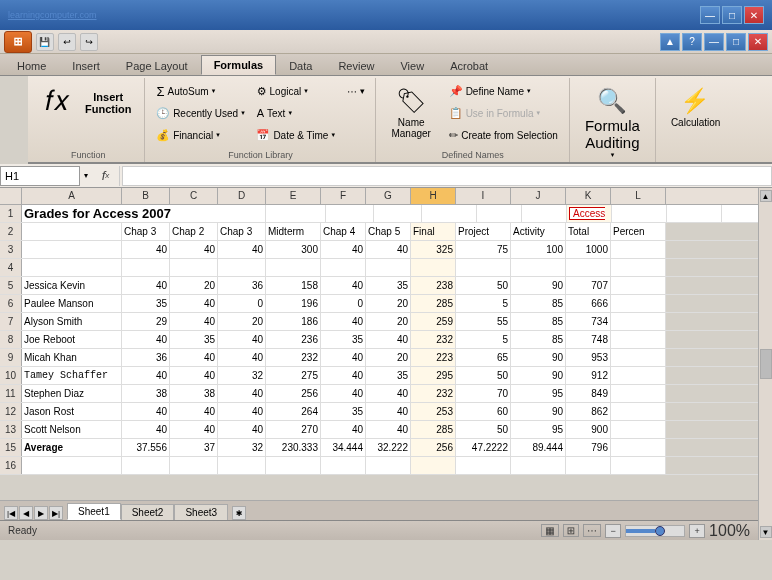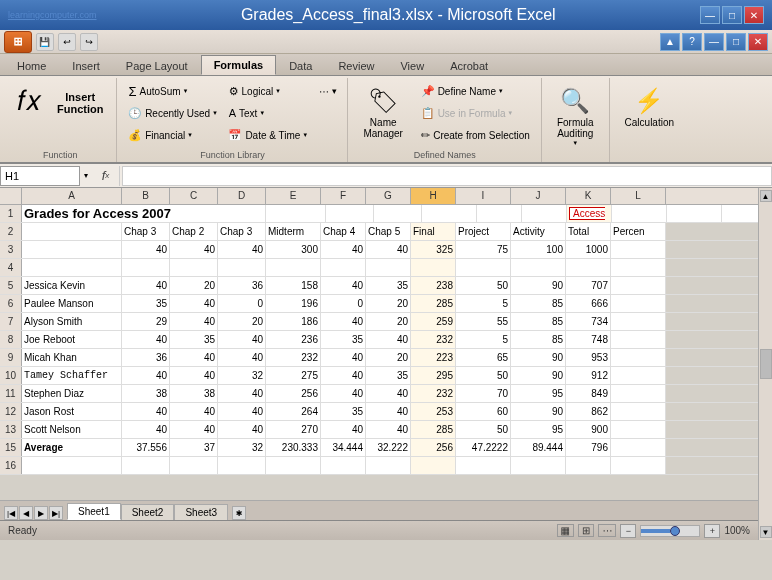--- a/index.html
+++ b/index.html
@@ -74,20 +74,21 @@
     
     
     .ribbon {
       background: linear-gradient(to bottom, #f0e8e0, #ddd4c8);
       height: 88px;
       display: flex;
       align-items: stretch;
       border-bottom: 2px solid #888;
       padding: 2px 4px 0;
       gap: 0;
+      margin-left: 28px;
     }
     .ribbon-group {
       display: flex;
       flex-direction: column;
       align-items: center;
       border-right: 1px solid #c0b8b0;
       padding: 2px 6px;
       min-width: fit-content;
     }
     .ribbon-group:last-child { border-right: none; }
@@ -238,21 +239,20 @@
 
     .dropdown-arrow { font-size: 7px; }
   </style>
 </head>
 <body>
 
 <div class="title-bar">
   <div class="title-bar-left">
     <span class="watermark">learningcomputer.com</span>
   </div>
-  <span>Grades_Access_final3.xlsx - Microsoft Excel</span>
   <div class="title-bar-controls">
     <div class="title-bar-btn">—</div>
     <div class="title-bar-btn">□</div>
     <div class="title-bar-btn close">✕</div>
   </div>
 </div>
 
 <div class="qat-bar">
   <div class="office-btn">⊞</div>
   <div class="qat-icon">💾</div>
@@ -362,21 +362,21 @@
         </div>
       </div>
     </div>
     <div class="ribbon-group-label">Defined Names</div>
   </div>
 
   <div class="ribbon-group">
     <div class="ribbon-group-content">
       <div class="ribbon-btn-large">
         <div class="icon" style="font-size:24px;">🔍</div>
-        <div style="font-size:10px;text-align:center;">Formula<br>Auditing</div>
+        <div style="font-size:15px;text-align:center;">Formula<br>Auditing</div>
         <span class="dropdown-arrow">▾</span>
       </div>
     </div>
     <div class="ribbon-group-label"></div>
   </div>
 
   <div class="ribbon-group">
     <div class="ribbon-group-content">
       <div class="ribbon-btn-large">
         <div class="icon" style="font-size:24px;">⚡</div>
@@ -664,21 +664,21 @@
       <div class="status-right">
         <div style="border:1px solid #999;padding:0 3px;font-size:10px;">▦</div>
         <div style="border:1px solid #999;padding:0 3px;font-size:10px;">⊞</div>
         <div style="border:1px solid #999;padding:0 3px;font-size:10px;">⋯</div>
         <div class="zoom-btn">−</div>
         <div style="width:60px;height:12px;background:#ddd;border:1px solid #aaa;display:flex;align-items:center;">
           <div style="width:50%;height:4px;background:#5588cc;"></div>
           <div style="width:10px;height:10px;background:#5588cc;border-radius:50%;border:1px solid #336;"></div>
         </div>
         <div class="zoom-btn">+</div>
-        <span style="font-size:10px;">100%</span>
+        <span style="font-size:16px;">100%</span>
       </div>
     </div>
   </div>
 
   <div class="v-scrollbar" style="display:flex;flex-direction:column;align-items:center;padding:2px 0;">
     <div style="width:12px;height:12px;background:#ccc;border:1px solid #aaa;cursor:pointer;display:flex;align-items:center;justify-content:center;font-size:8px;">▲</div>
     <div style="flex:1;"></div>
     <div style="width:12px;height:30px;background:#bbb;border:1px solid #aaa;cursor:pointer;"></div>
     <div style="flex:1;"></div>
     <div style="width:12px;height:12px;background:#ccc;border:1px solid #aaa;cursor:pointer;display:flex;align-items:center;justify-content:center;font-size:8px;">▼</div>

